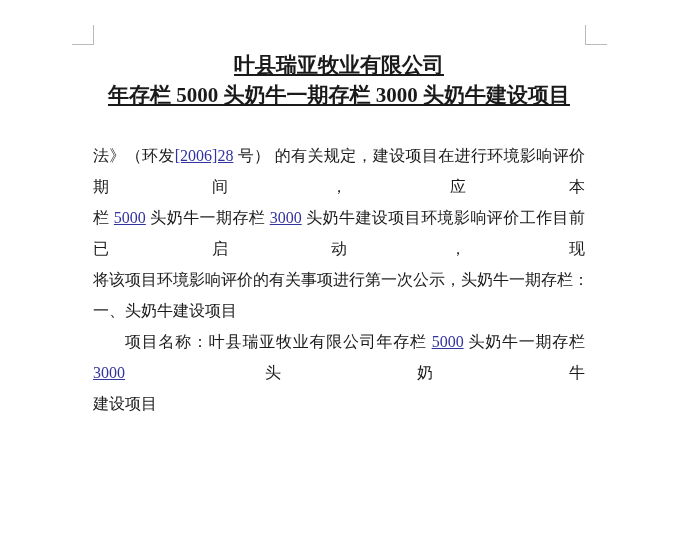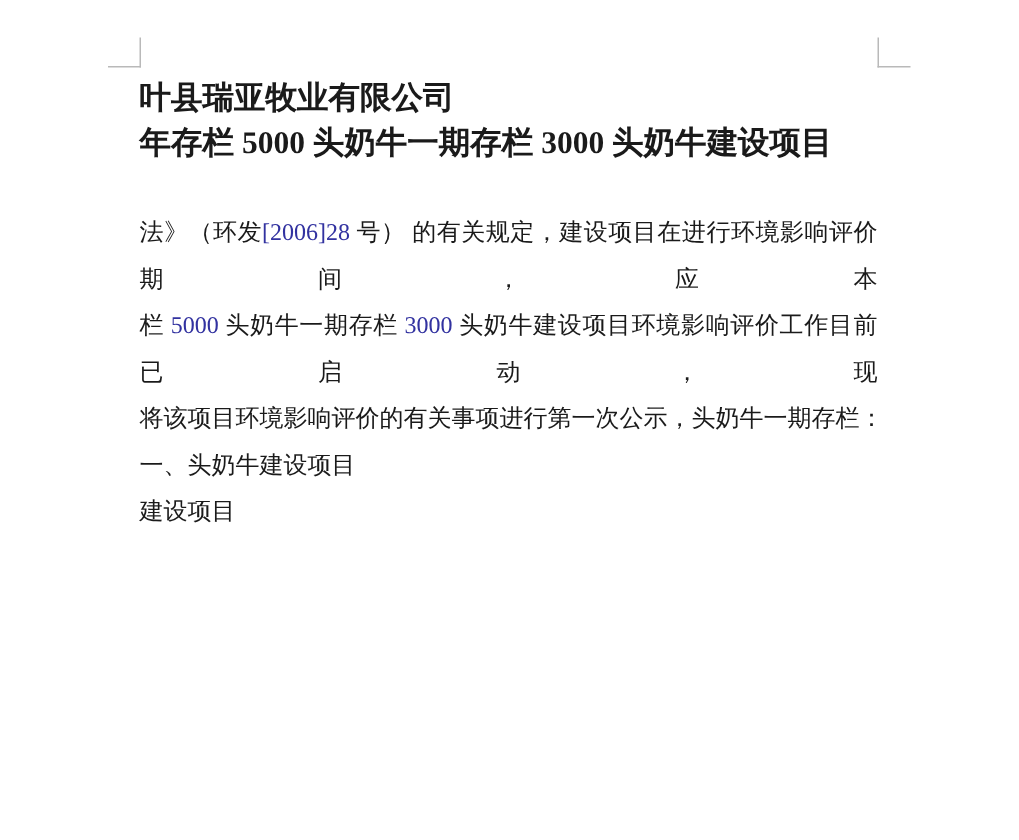--- a/index.html
+++ b/index.html
@@ -45,57 +45,61 @@
     width: 492px;
   }
   .title {
     margin: 0;
     padding: 0;
     font-size: 21px;
     font-weight: bold;
     line-height: 30px;
   }
   .title-line {
+    text-align: center;
     white-space: nowrap;
+    text-decoration: underline;
   }
   .doc-body {
     margin-top: 30px;
     font-size: 16px;
     line-height: 31px;
   }
   .line {
     width: 492px;
     white-space: nowrap;
   }
   .line.fill {
     white-space: normal;
     text-align: justify;
     text-align-last: justify;
   }
   .line.indent {
     text-indent: 32px;
   }
   .num {
     color: var(--num-color, #3232a0);
+    text-decoration: underline;
   }
 </style>
 </head>
 <body>
 
 <div class="page">
   <div class="corner corner-left"></div>
   <div class="corner corner-right"></div>
 
   <div class="content">
     <h1 class="title">
       <div class="title-line">叶县瑞亚牧业有限公司</div>
       <div class="title-line">年存栏 5000 头奶牛一期存栏 3000 头奶牛建设项目</div>
     </h1>
 
     <div class="doc-body" id="doc-body">
         <div class="line fill"><span>法》（环发</span><span class="num">[2006]28</span><span> 号） 的有关规定，建设项目在进行环境影响评价期间，应本</span></div>
         <div class="line fill"><span>栏 </span><span class="num">5000</span><span> 头奶牛一期存栏 </span><span class="num">3000</span><span> 头奶牛建设项目环境影响评价工作目前已启动，现</span></div>
         <div class="line"><span>将该项目环境影响评价的有关事项进行第一次公示，头奶牛一期存栏：</span></div>
         <div class="line"><span>一、头奶牛建设项目</span></div>
+        <div class="line indent fill"><span>项目名称：叶县瑞亚牧业有限公司年存栏 </span><span class="num">5000</span><span> 头奶牛一期存栏 </span><span class="num">3000</span><span> 头奶牛</span></div>
         <div class="line"><span>建设项目</span></div>
       </div>
   </div>
 </div>
 
 </body></html>

